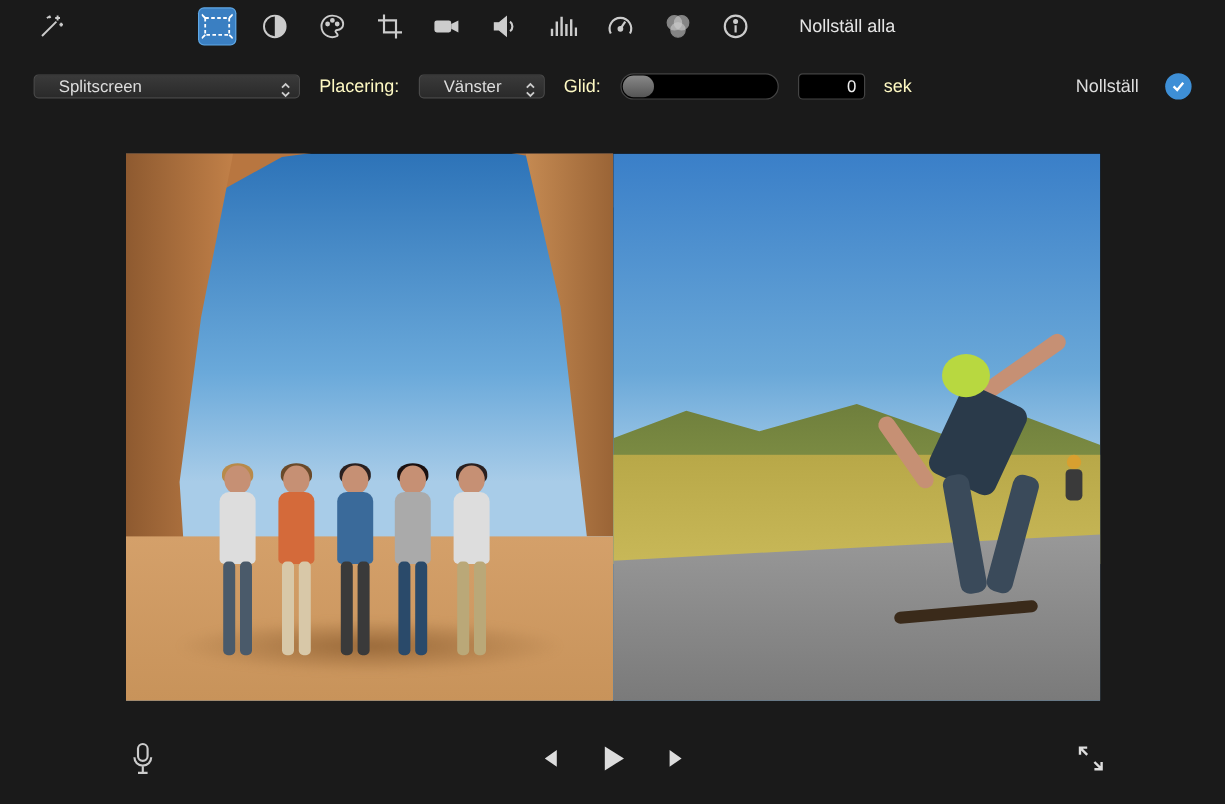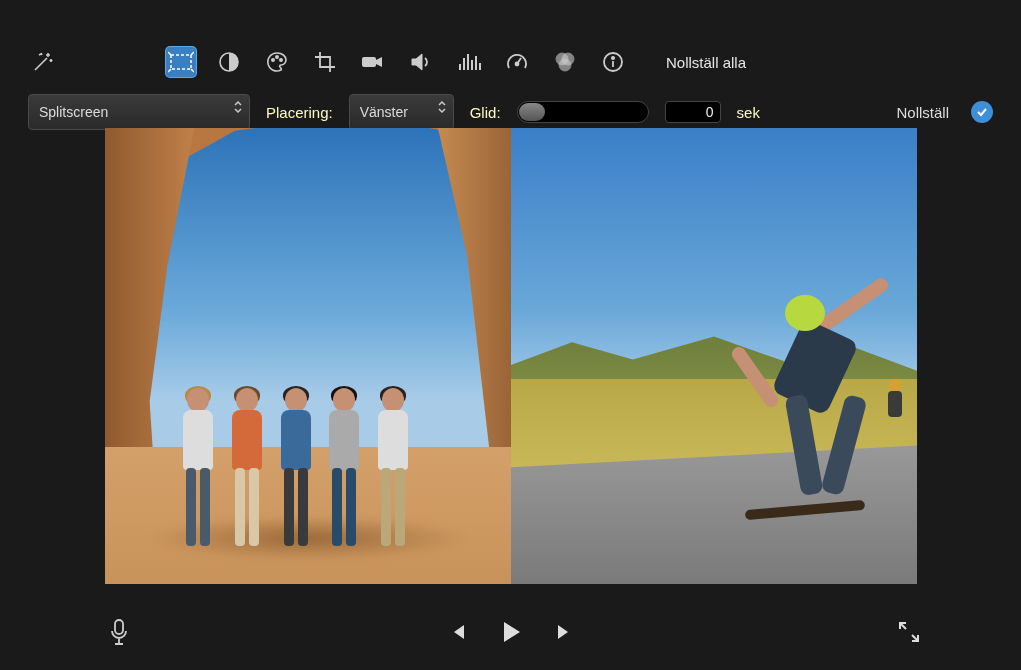--- a/index.html
+++ b/index.html
@@ -13,21 +13,20 @@
     position: relative;
   }
 
   
   .top-toolbar {
     display: flex;
     align-items: center;
     gap: 18px;
     padding: 2px 28px 8px 28px;
     height: 50px;
-    margin-top: 40px;
   }
   .tool-btn {
     width: 30px; height: 30px;
     display: flex;
     align-items: center;
     justify-content: center;
     border-radius: 4px;
     cursor: pointer;
   }
   .tool-btn.active {
@@ -49,24 +48,24 @@
     display: flex;
     align-items: center;
     gap: 16px;
     padding: 12px 28px 16px 28px;
     height: 48px;
   }
   .dropdown {
     background: linear-gradient(#3a3a3a,#2a2a2a);
     border: 1px solid #4a4a4a;
     border-radius: 4px;
-    height: 36px;
-    display: flex;
-    align-items: center;
-    padding: 0 22px 0 10px;
+    height: 20px;
+    display: flex;
+    align-items: center;
+    padding: 0 22px 0 20px;
     color: #ddd;
     font-size: 14px;
     position: relative;
     cursor: pointer;
   }
   .dropdown.mode { width: 222px; }
   .dropdown.placement { width: 105px; }
   .dropdown .chev {
     position: absolute;
     right: 6px;

